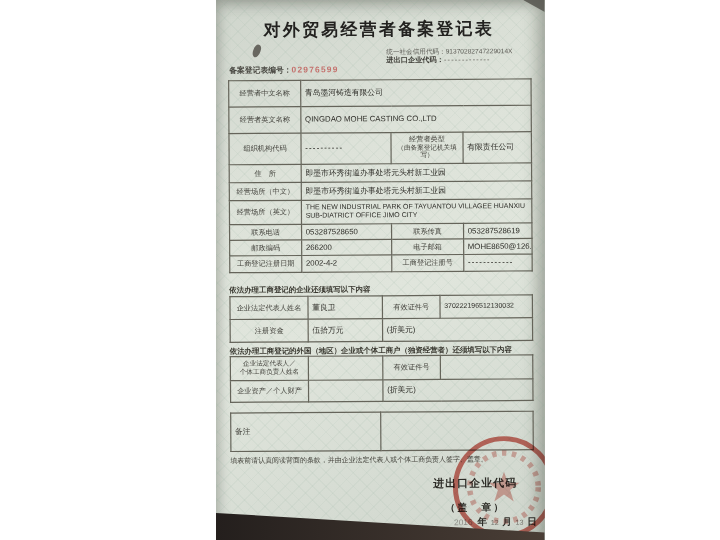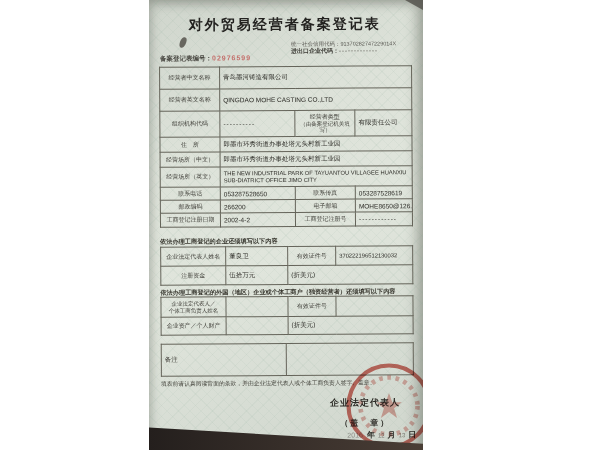--- a/index.html
+++ b/index.html
@@ -1,19 +1,19 @@
 <!DOCTYPE html>
 <html><head>
 <meta charset="utf-8">
 <style>
   html,body{margin:0;padding:0;background:#ffffff;}
   .canvas{position:relative;width:600px;height:450px;background:#ffffff;overflow:hidden;
           font-family:"Liberation Sans","DejaVu Sans",sans-serif;}
   
-  .photo{position:absolute;left:149px;top:0;width:274px;height:450px;overflow:hidden;
+  .photo{position:absolute;left:180px;top:0;width:274px;height:450px;overflow:hidden;
          background:linear-gradient(155deg,#cfd5cc 0%,#dde2d9 30%,#e0e5dc 55%,#d6dcd3 80%,#d0d6cd 100%);
          box-shadow:inset -7px 0 12px rgba(90,95,85,.38), inset 4px 0 8px rgba(120,125,115,.25),
                     inset 0 6px 10px rgba(120,125,115,.22);}
   .texture{position:absolute;inset:0;pointer-events:none;
      background:
        repeating-linear-gradient(45deg, rgba(130,165,145,.08) 0 1px, transparent 1px 8px),
        repeating-linear-gradient(-45deg, rgba(130,165,145,.08) 0 1px, transparent 1px 8px);}
   .corner-tr{position:absolute;right:0;top:0;width:18px;height:10px;
      background:#55544e;clip-path:polygon(100% 0,0 0,100% 100%);opacity:.85;}
   .smudge{position:absolute;left:31px;top:37px;width:6px;height:11px;background:#4e4a44;
@@ -194,21 +194,21 @@
             <tr style="height:32px">
           <td class="remlab">备注</td>
           <td></td>
         </tr>
       </tbody>
         </table>
 
       <div class="footnote">填表前请认真阅读背面的条款，并由企业法定代表人或个体工商负责人签字、盖章。</div>
 
       <div class="authority">
-        <div class="auth-name">企业法定代表人</div>
+        <div class="auth-name">进出口企业代码</div>
         <div class="auth-seal">（盖　章）</div>
       </div>
 
       <div class="dateline">
         <span class="hand">2016</span><span>年</span><span class="dnum">12</span><span>月</span><span class="dnum">13</span><span>日</span>
       </div>
     </div>
 
     <svg class="stamp" viewBox="0 0 100 100">
       <circle cx="50" cy="50" r="44" fill="none" stroke="#c23b30" stroke-width="4.5" opacity="0.72"></circle>

